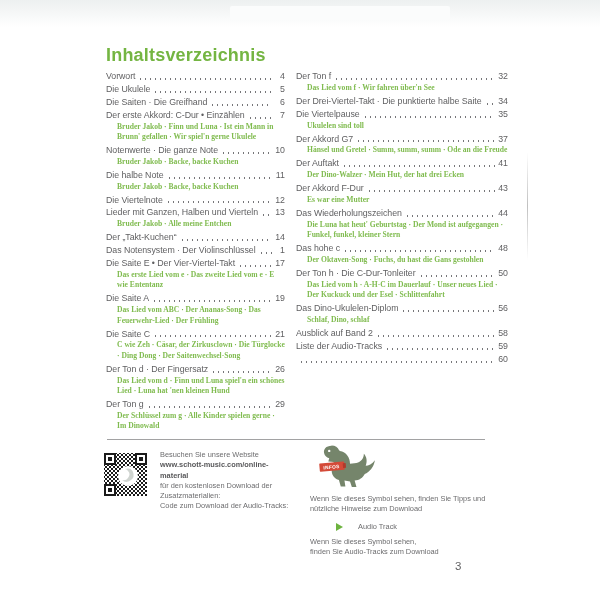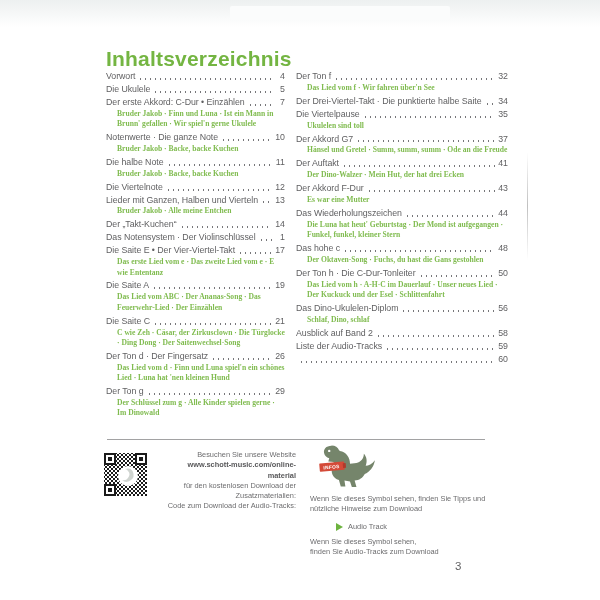--- a/index.html
+++ b/index.html
@@ -9,21 +9,21 @@
     font-family:"Liberation Sans", sans-serif;
     color:#5f5f61;
   }
   .top-shade{position:absolute;top:0;left:0;right:0;height:27px;
     background:linear-gradient(#edf0f0,#ffffff);}
   .page-curl{position:absolute;top:6px;left:230px;width:220px;height:14px;
     background:#fbfcfc;border-radius:2px;}
   .crease{position:absolute;left:527px;top:152px;width:1px;height:108px;
     background:linear-gradient(to bottom,rgba(160,160,160,0),rgba(140,140,140,.55),rgba(160,160,160,0));}
 
-  .title{position:absolute;left:106px;top:33px;font-size:21px;font-weight:bold;
+  .title{position:absolute;left:106px;top:33px;font-size:18px;font-weight:bold;
     color:#74b542;letter-spacing:.2px;}
 
   .toc{position:absolute;left:106px;top:70px;width:402px;display:flex;gap:11px;}
   .toc-col{display:block;}
   .col-left{width:179px;}
   .col-right{width:212px;}
   .toc-entry{margin:0;}
   .entry-main{display:flex;align-items:baseline;font-size:8.8px;line-height:12.9px;
     color:#5f5f61;white-space:nowrap;justify-content:center;}
   .entry-label{flex:0 0 auto;letter-spacing:-.05px;}
@@ -32,30 +32,30 @@
     background-image:radial-gradient(circle,#77777a .7px,rgba(0,0,0,0) .95px);
     background-size:5px 4px;background-repeat:repeat-x;background-position:0 100%;}
   .entry-page{flex:0 0 auto;min-width:10px;text-align:right;}
   .entry-sub{font-size:7.6px;font-weight:bold;color:#7fbb4e;line-height:10.4px;
     padding-left:11px;margin:0 0 1.5px;white-space:normal;font-family:Liberation Serif, serif;}
 
   .separator{position:absolute;left:107px;top:439px;width:378px;height:1px;background:#a2a2a3;}
 
   .footer-left{position:absolute;left:103px;top:450px;width:195px;}
   .qr{position:absolute;left:0;top:2px;width:45px;height:45px;}
-  .footer-left-text{margin-left:57px;width:136px;font-size:7.4px;line-height:10.3px;color:#6c6c6e;text-align:right;}
+  .footer-left-text{margin-left:57px;width:136px;font-size:7.4px;line-height:10.3px;color:#6c6c6e;}
   .footer-left-text p{margin:0;}
   .footer-left-text .gap{margin-top:10px;}
   .url{display:block;font-weight:bold;color:#59595b;}
 
   .footer-right{position:absolute;left:310px;top:444px;width:215px;
     font-size:7.4px;line-height:10.3px;color:#6c6c6e;}
   .dino-wrap{margin-left:8px;width:64px;height:48px;}
   .infos-text{margin:2px 0 0;width:176px;}
-  .audio-row{margin:7px 0 0 26px;display:flex;align-items:center;gap:5px;}
+  .audio-row{margin:7px 0 0 26px;display:flex;align-items:center;gap:15px;}
   .play-icon{width:0;height:0;border-left:7px solid #6db33f;
     border-top:4.5px solid transparent;border-bottom:4.5px solid transparent;}
   .audio-text{margin:5px 0 0;white-space:pre-line;}
 
   .page-num{position:absolute;left:455px;top:560px;font-size:11.5px;color:#626264;}
 </style>
 </head>
 <body>
 
 <div>
@@ -78,20 +78,28 @@
 
   <div class="toc-entry">
     <div class="entry-main">
       <span class="entry-label">Die Ukulele</span>
       <span class="entry-dots"></span>
       <span class="entry-page">5</span>
     </div>
 
   </div>
 
+  <div class="toc-entry">
+    <div class="entry-main">
+      <span class="entry-label">Die Saiten · Die Greifhand</span>
+      <span class="entry-dots"></span>
+      <span class="entry-page">6</span>
+    </div>
+
+  </div>
 
   <div class="toc-entry">
     <div class="entry-main">
       <span class="entry-label">Der erste Akkord: C-Dur • Einzählen</span>
       <span class="entry-dots"></span>
       <span class="entry-page">7</span>
     </div>
     <div class="entry-sub">Bruder Jakob · Finn und Luna · Ist ein Mann in Brunn' gefallen · Wir spiel'n gerne Ukulele</div>
   </div>
 
@@ -157,21 +165,21 @@
     </div>
     <div class="entry-sub">Das erste Lied vom e · Das zweite Lied vom e · E wie Ententanz</div>
   </div>
 
   <div class="toc-entry">
     <div class="entry-main">
       <span class="entry-label">Die Saite A</span>
       <span class="entry-dots"></span>
       <span class="entry-page">19</span>
     </div>
-    <div class="entry-sub">Das Lied vom ABC · Der Ananas-Song · Das Feuerwehr-Lied · Der Einzählen</div>
+    <div class="entry-sub">Das Lied vom ABC · Der Ananas-Song · Das Feuerwehr-Lied · Der Frühling</div>
   </div>
 
   <div class="toc-entry">
     <div class="entry-main">
       <span class="entry-label">Die Saite C</span>
       <span class="entry-dots"></span>
       <span class="entry-page">21</span>
     </div>
     <div class="entry-sub">C wie Zeh · Cäsar, der Zirkusclown · Die Türglocke · Ding Dong · Der Saitenwechsel-Song</div>
   </div>

